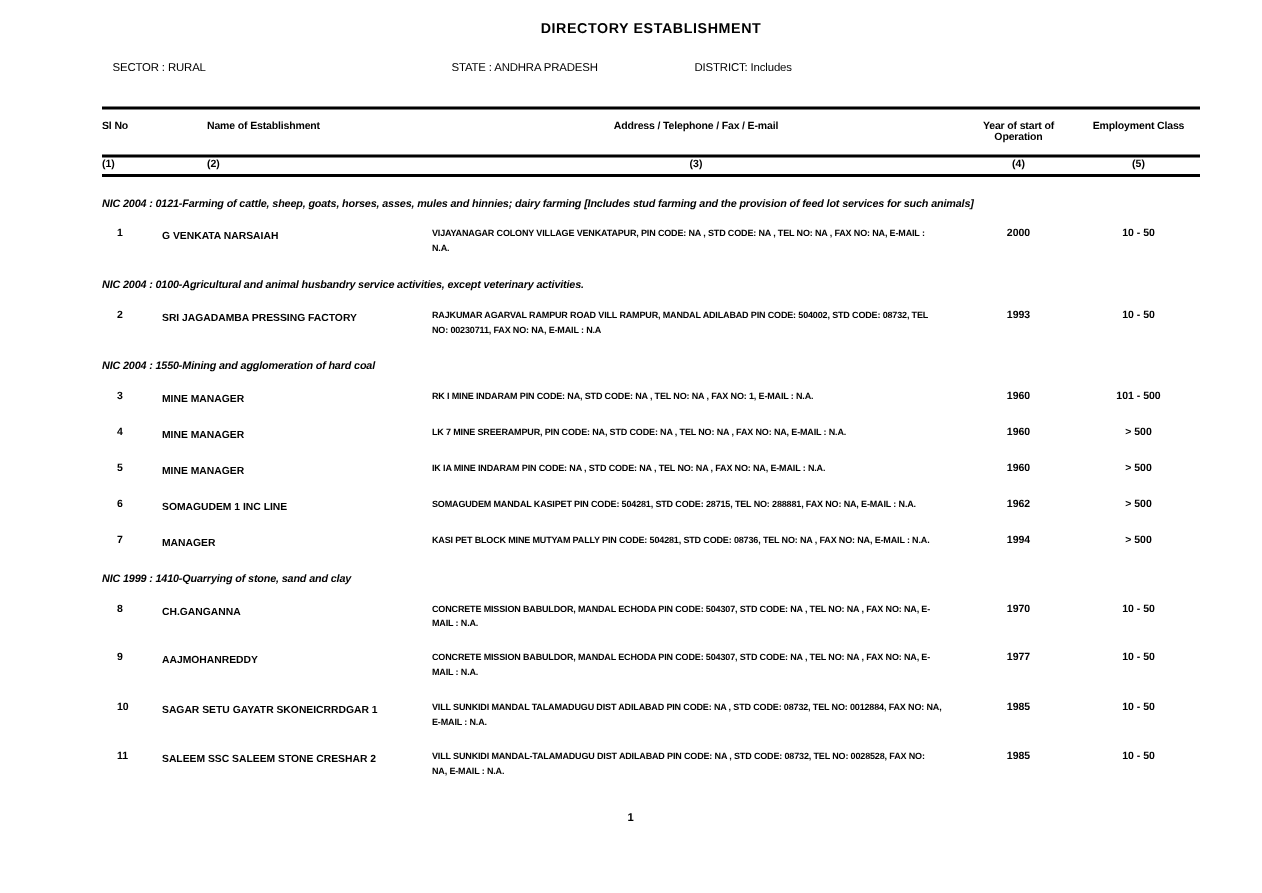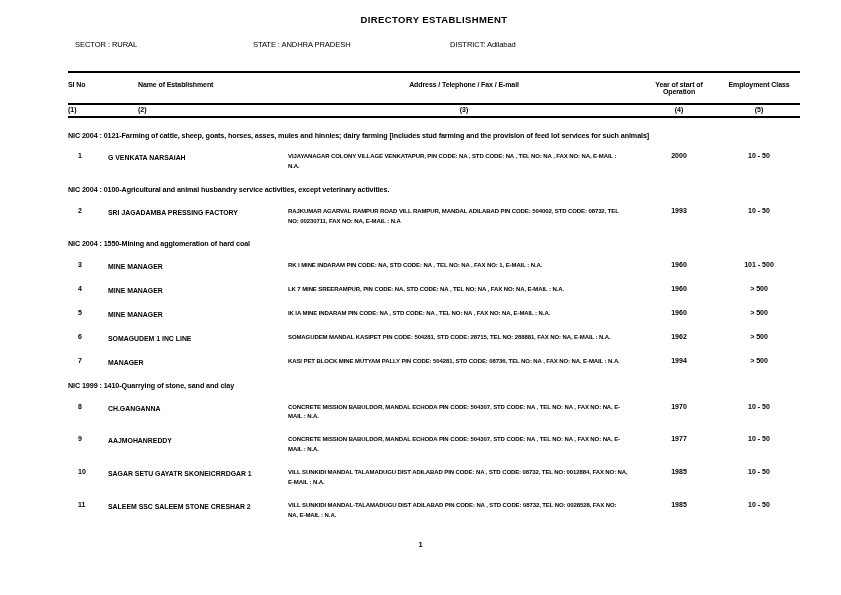--- a/index.html
+++ b/index.html
@@ -24,21 +24,21 @@
     margin-top:4px;
   }
   .meta {
     display:flex;
     margin-top:15px;
     font-size:7.6px;
     font-weight:normal;
     letter-spacing:-0.1px;
   }
   .meta .m-sector { width:178px; margin-left:7px; }
-  .meta .m-state  { width:197px; }
+  .meta .m-state  { width:162px;margin-left:48px; }
   .rule { height:2px; background:#000; }
   .rule.r1 { margin-top:22px; }
   .rule.r2 { margin-top:2px; }
   .rule.r3 { margin-top:1px; }
 
   .thead {
     display:flex;
     align-items:flex-start;
     font-size:7px;
     font-weight:bold;
@@ -63,20 +63,21 @@
   .colnums .c-name { padding-left:30px; }
   .colnums .c-addr { text-align:center; }
 
   .nic-heading {
     font-size:7.2px;
     font-weight:bold;
     letter-spacing:-0.1px;
     margin:13px 0 11px 0;
     line-height:1.45;
     max-width:660px;
+    font-style:italic;
   }
   .trow {
     display:flex;
     align-items:flex-start;
     margin-bottom:13px;
   }
   .trow .c-sl {
     font-size:7px; font-weight:bold;
     padding-left:10px;
   }
@@ -106,21 +107,21 @@
 </head>
 <body>
 
 <div class="page">
 
   <div class="title">DIRECTORY ESTABLISHMENT</div>
 
   <div class="meta">
     <span class="m-sector">SECTOR : RURAL</span>
     <span class="m-state">STATE : ANDHRA PRADESH</span>
-    <span class="m-district">DISTRICT:  Adilabad</span>
+    <span class="m-district">DISTRICT:  Includes</span>
   </div>
 
   <div class="rule r1"></div>
 
   <div class="thead">
     <div class="c-sl">Sl No</div>
     <div class="c-name">Name of Establishment</div>
     <div class="c-addr">Address / Telephone / Fax / E-mail</div>
     <div class="c-year">Year of start of Operation</div>
     <div class="c-emp">Employment Class</div>

